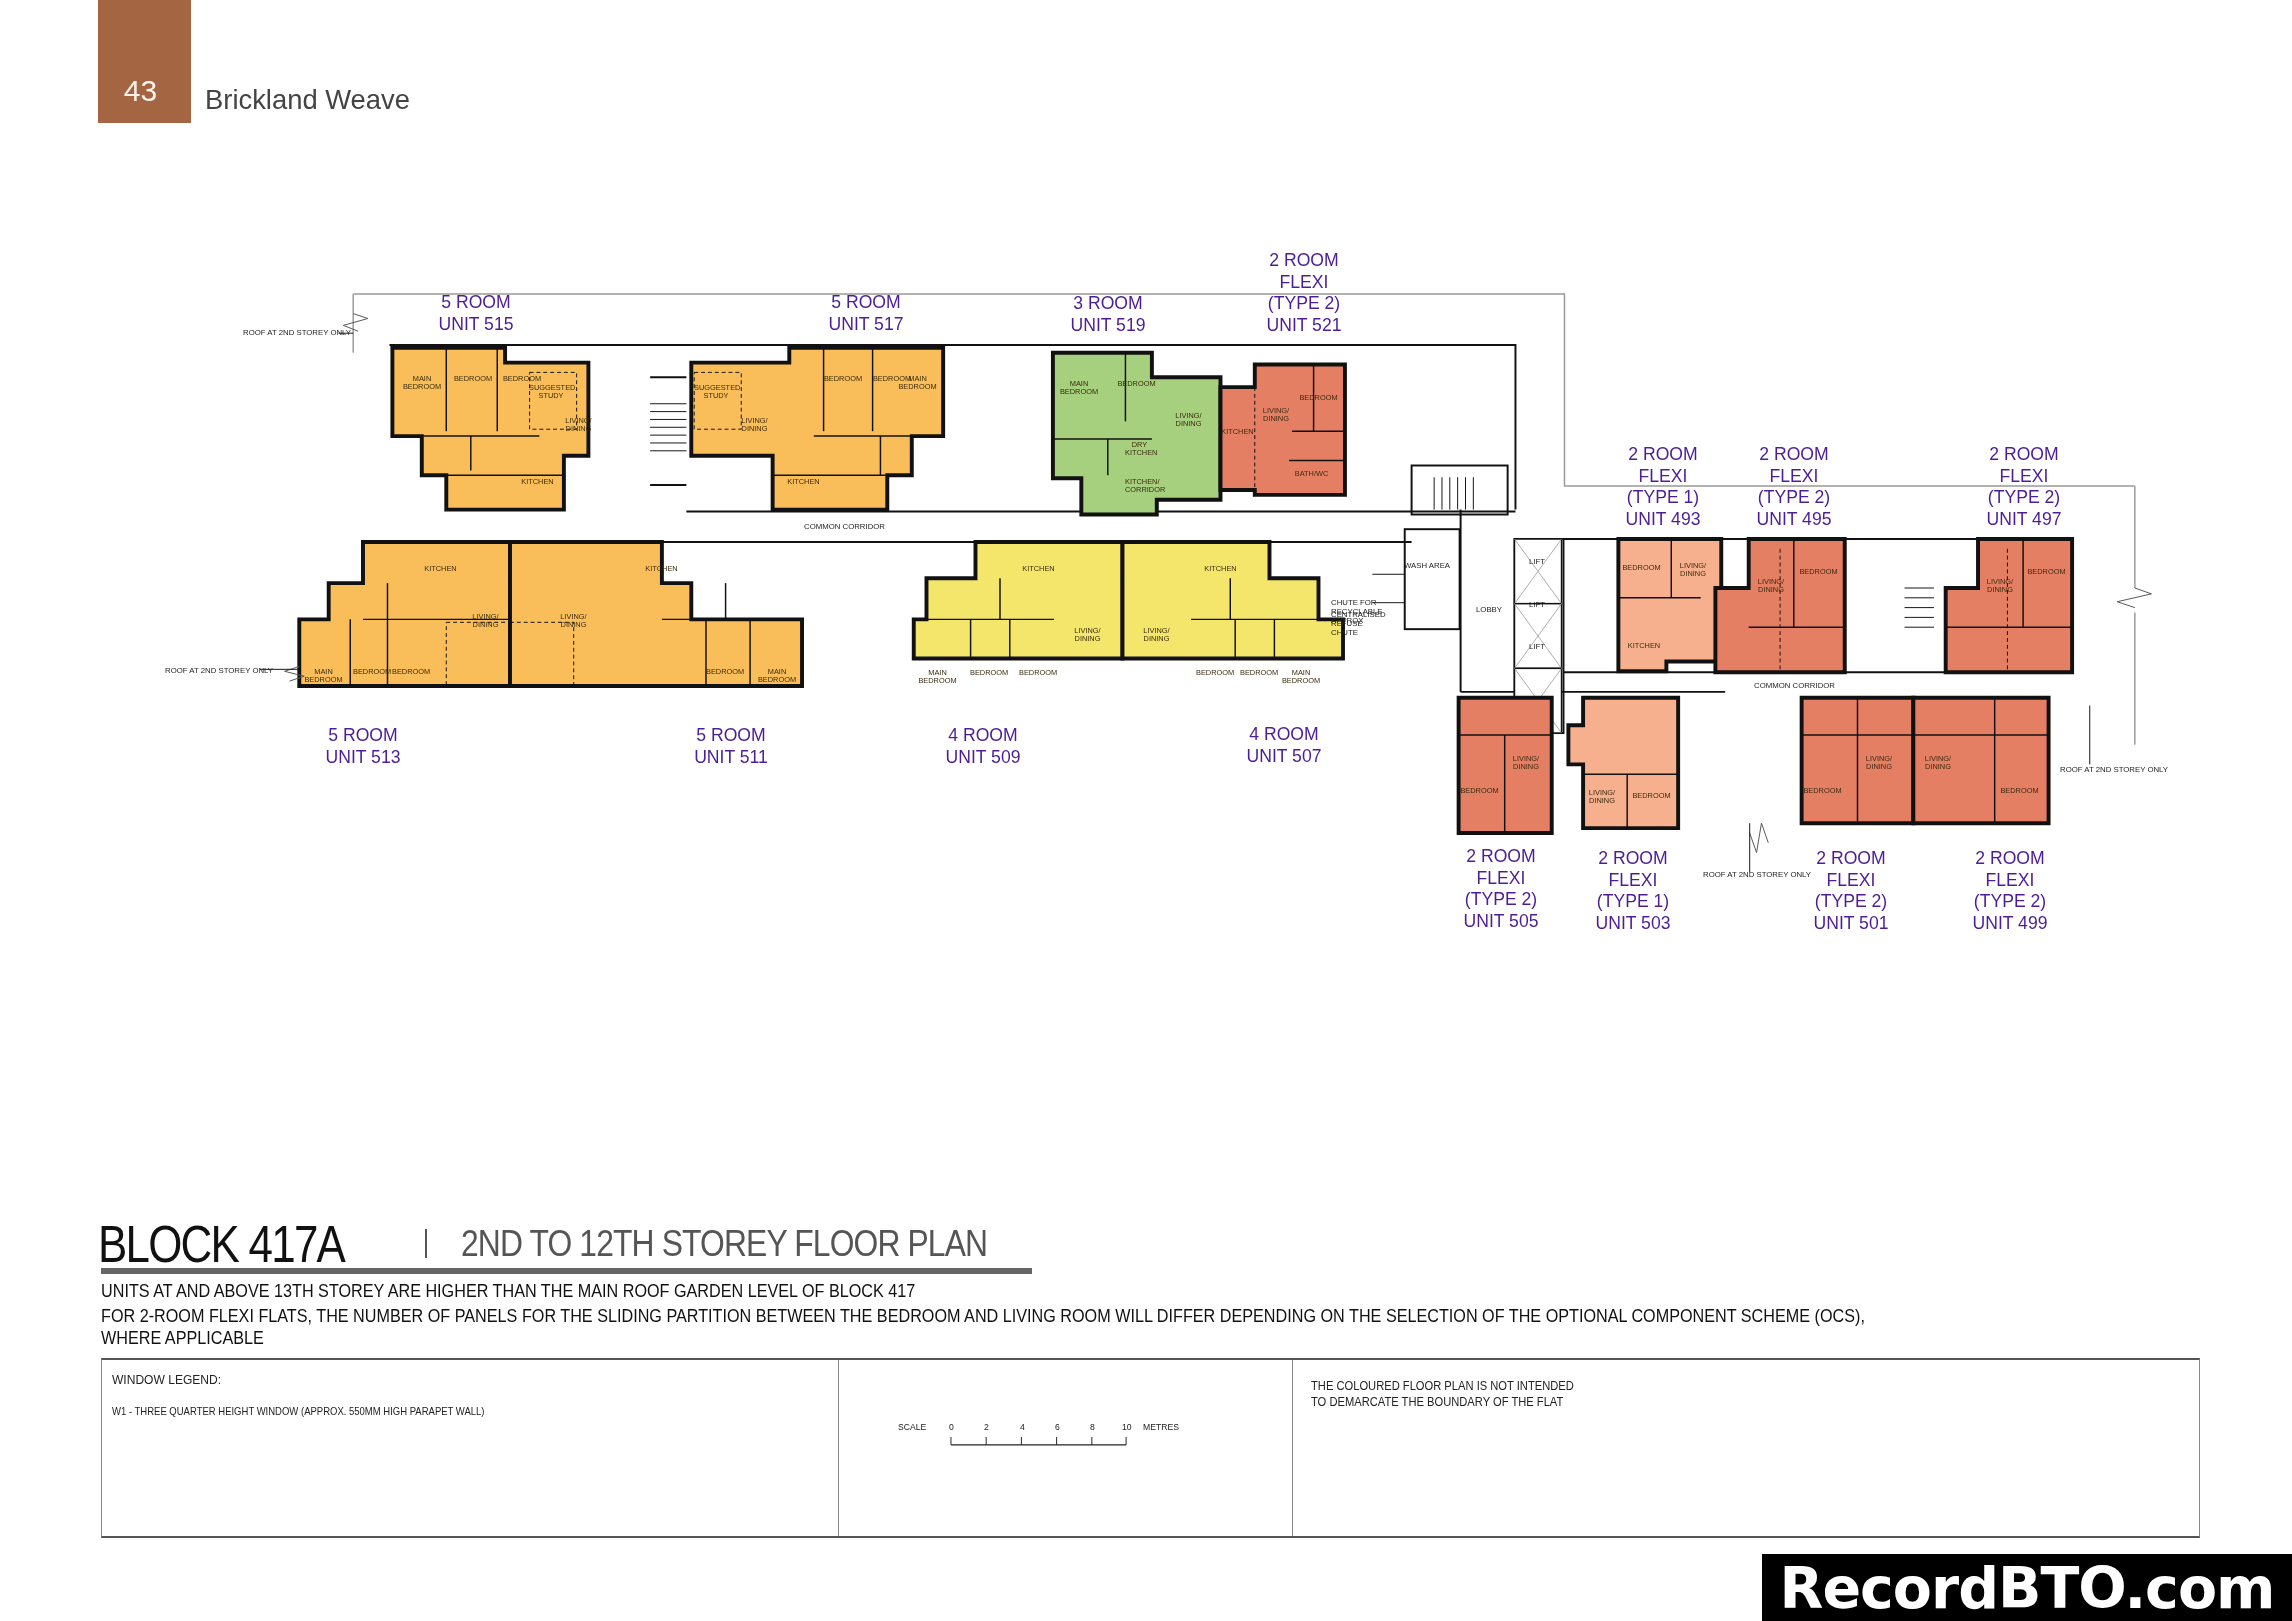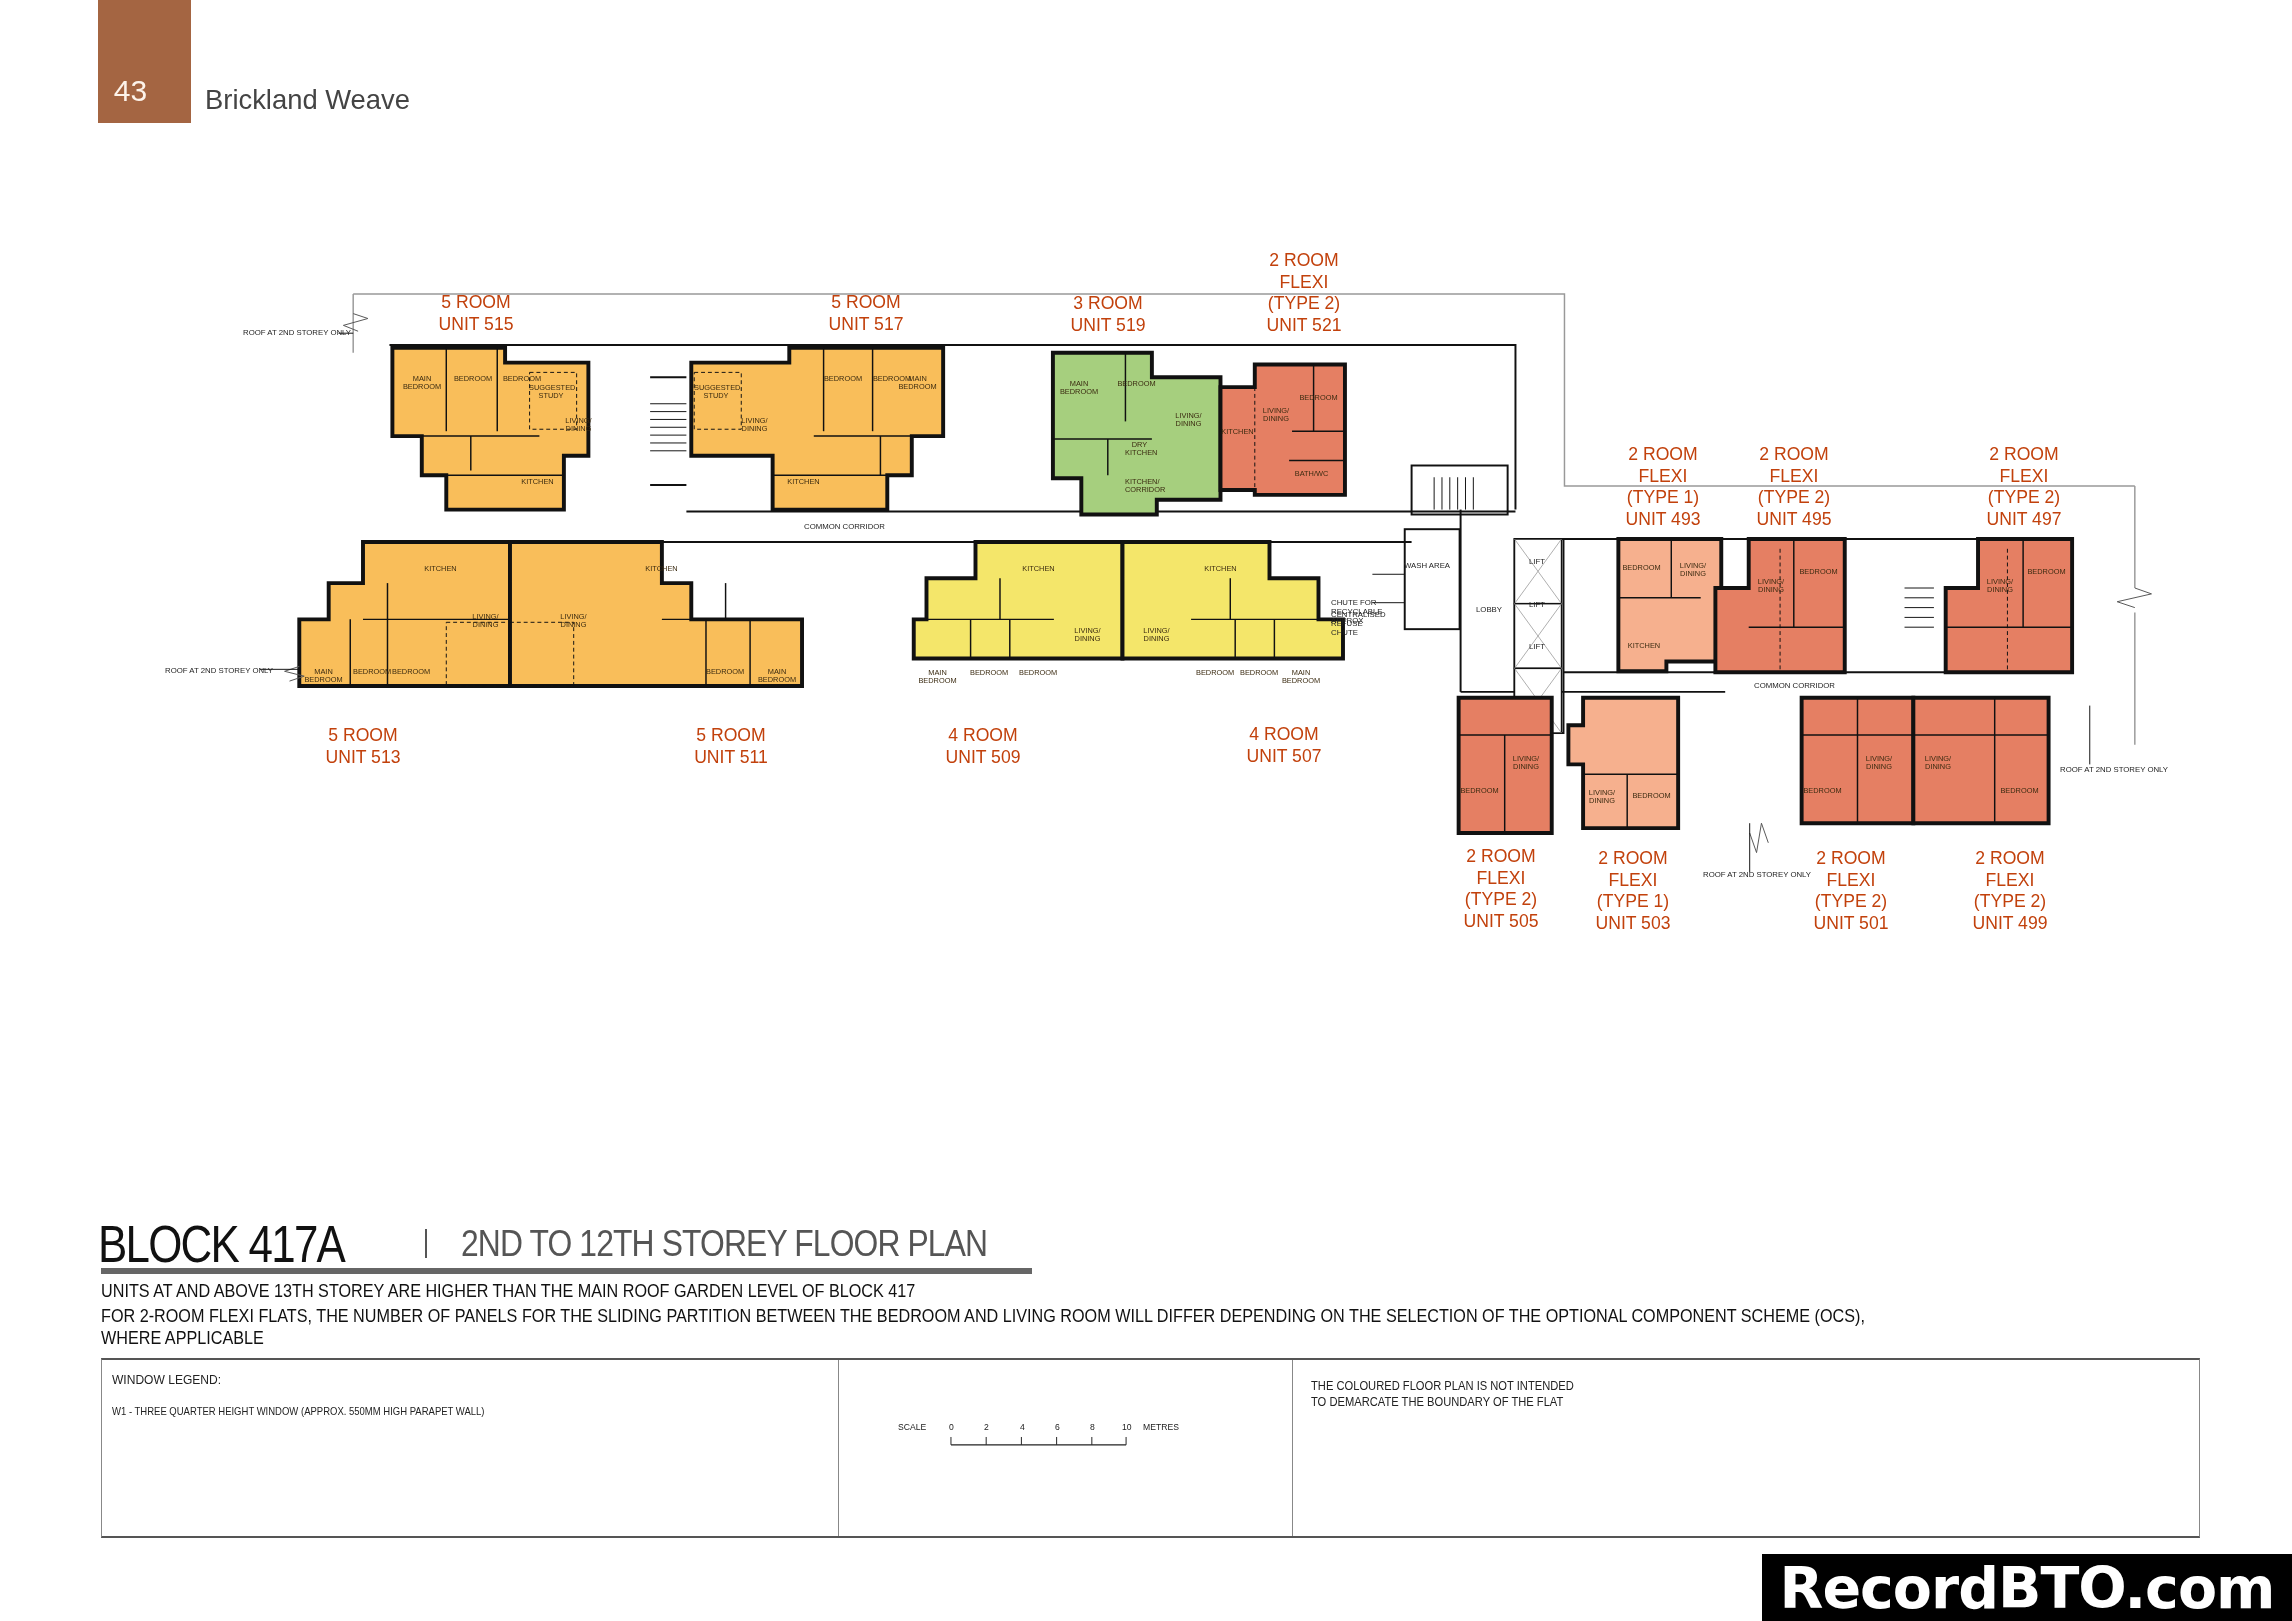--- a/index.html
+++ b/index.html
@@ -1,23 +1,23 @@
 <!DOCTYPE html>
 <html><head>
 <meta charset="utf-8">
 <style>
   * { box-sizing: border-box; margin: 0; padding: 0; }
   html, body { width: 2293px; height: 1621px; background: #ffffff; overflow: hidden; }
   body { position: relative; font-family: "Liberation Sans", sans-serif; color: #222; }
   .abs { position: absolute; }
   .page-tab { left: 98px; top: 0; width: 93px; height: 123px; background: #a46542; }
-  .page-num { left: 84px; top: 74px; width: 93px; text-align: center; color: #fdf3ea; font-size: 30px; }
+  .page-num { left: 94px; top: 74px; width: 93px; text-align: center; color: #fdf3ea; font-size: 30px; }
   .doc-title { left: 205px; top: 84px; font-size: 27.4px; color: #444; }
   .plan { left: 0; top: 0; width: 2293px; height: 980px; }
-  .unit-label { position: absolute; text-align: center; font-size: 17.6px; line-height: 21.6px; color: #c2410c; white-space: pre-line; transform: translateX(-50%); }
+  .unit-label { position: absolute; text-align: center; font-size: 17.6px; line-height: 21.6px; color: #4c1d95; white-space: pre-line; transform: translateX(-50%); }
   .room { position: absolute; font-size: 7.4px; line-height: 7.8px; color: #3a2a10; text-align: center; font-family: "Liberation Sans", sans-serif; }
   .note-small { position: absolute; font-size: 7.8px; color: #222; white-space: nowrap; }
   .block-title { left: 98px; top: 1215px; font-size: 51px; color: #111; letter-spacing: -2px; transform: scaleX(0.86); transform-origin: left; }
   .block-sep { left: 425px; top: 1229px; width: 2px; height: 29px; background: #555; }
   .block-sub { left: 461px; top: 1223px; font-size: 37px; color: #555; transform: scaleX(0.86); transform-origin: left; letter-spacing: -1px; }
   .title-rule { left: 101px; top: 1268px; width: 931px; height: 5.9px; background: #666; }
   .note-line { left: 101px; font-size: 17.6px; color: #111; transform: scaleX(0.92); transform-origin: left; white-space: nowrap; }
   .legend-table { left: 101px; top: 1358px; width: 2099px; height: 180px; border-top: 2px solid #555; border-bottom: 2px solid #555; border-left: 1px solid #888; border-right: 1px solid #888; display: flex; }
   .cell { position: relative; height: 100%; border-right: 1px solid #888; }
   .cell:last-child { border-right: none; }

